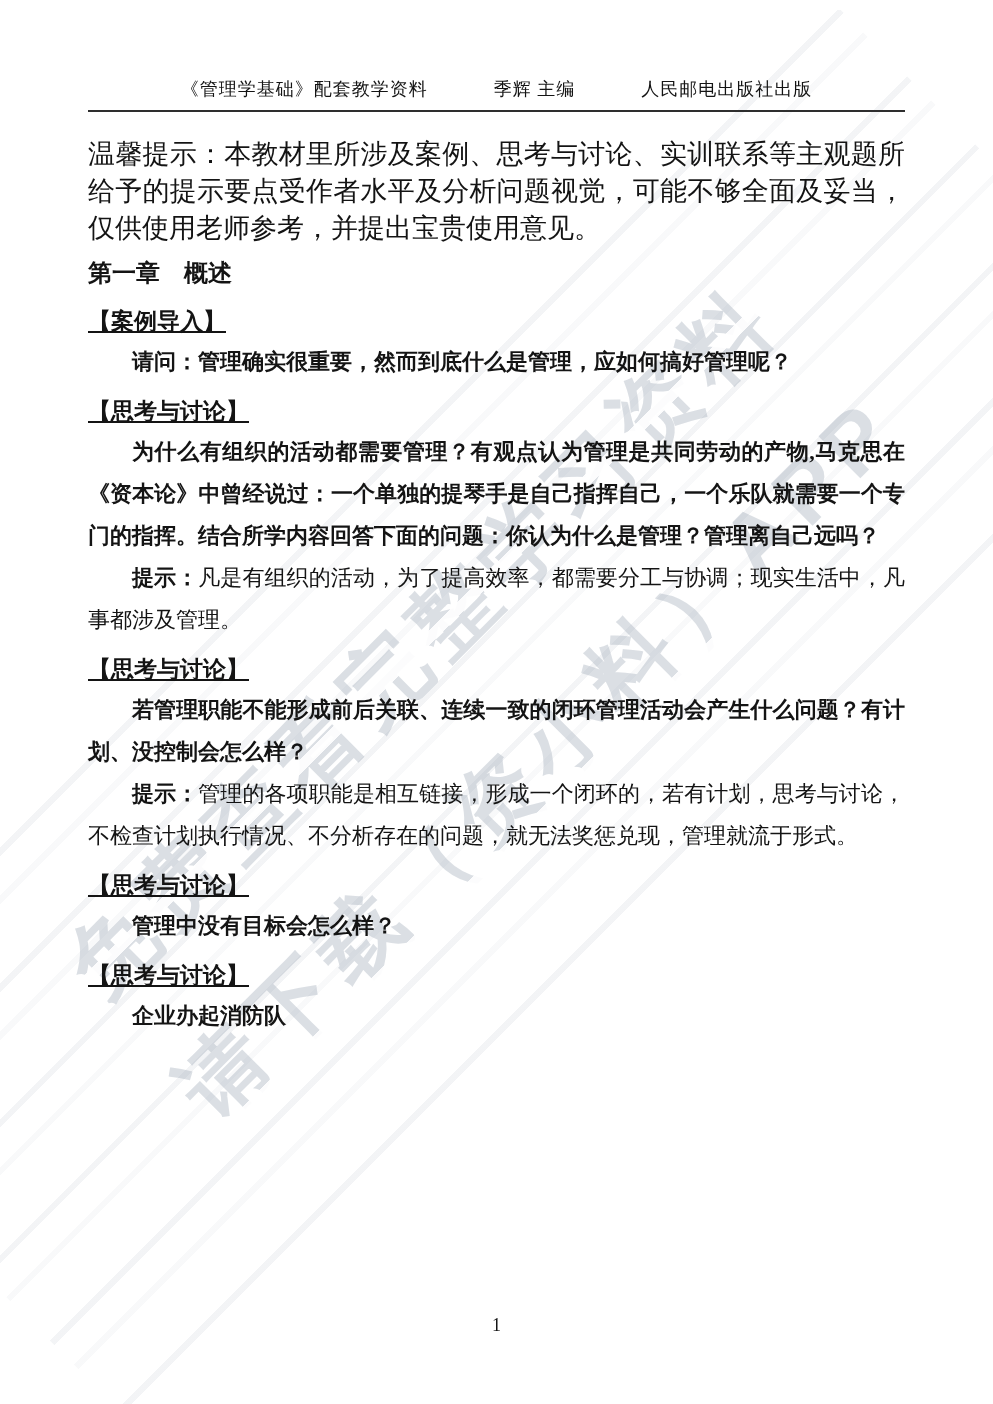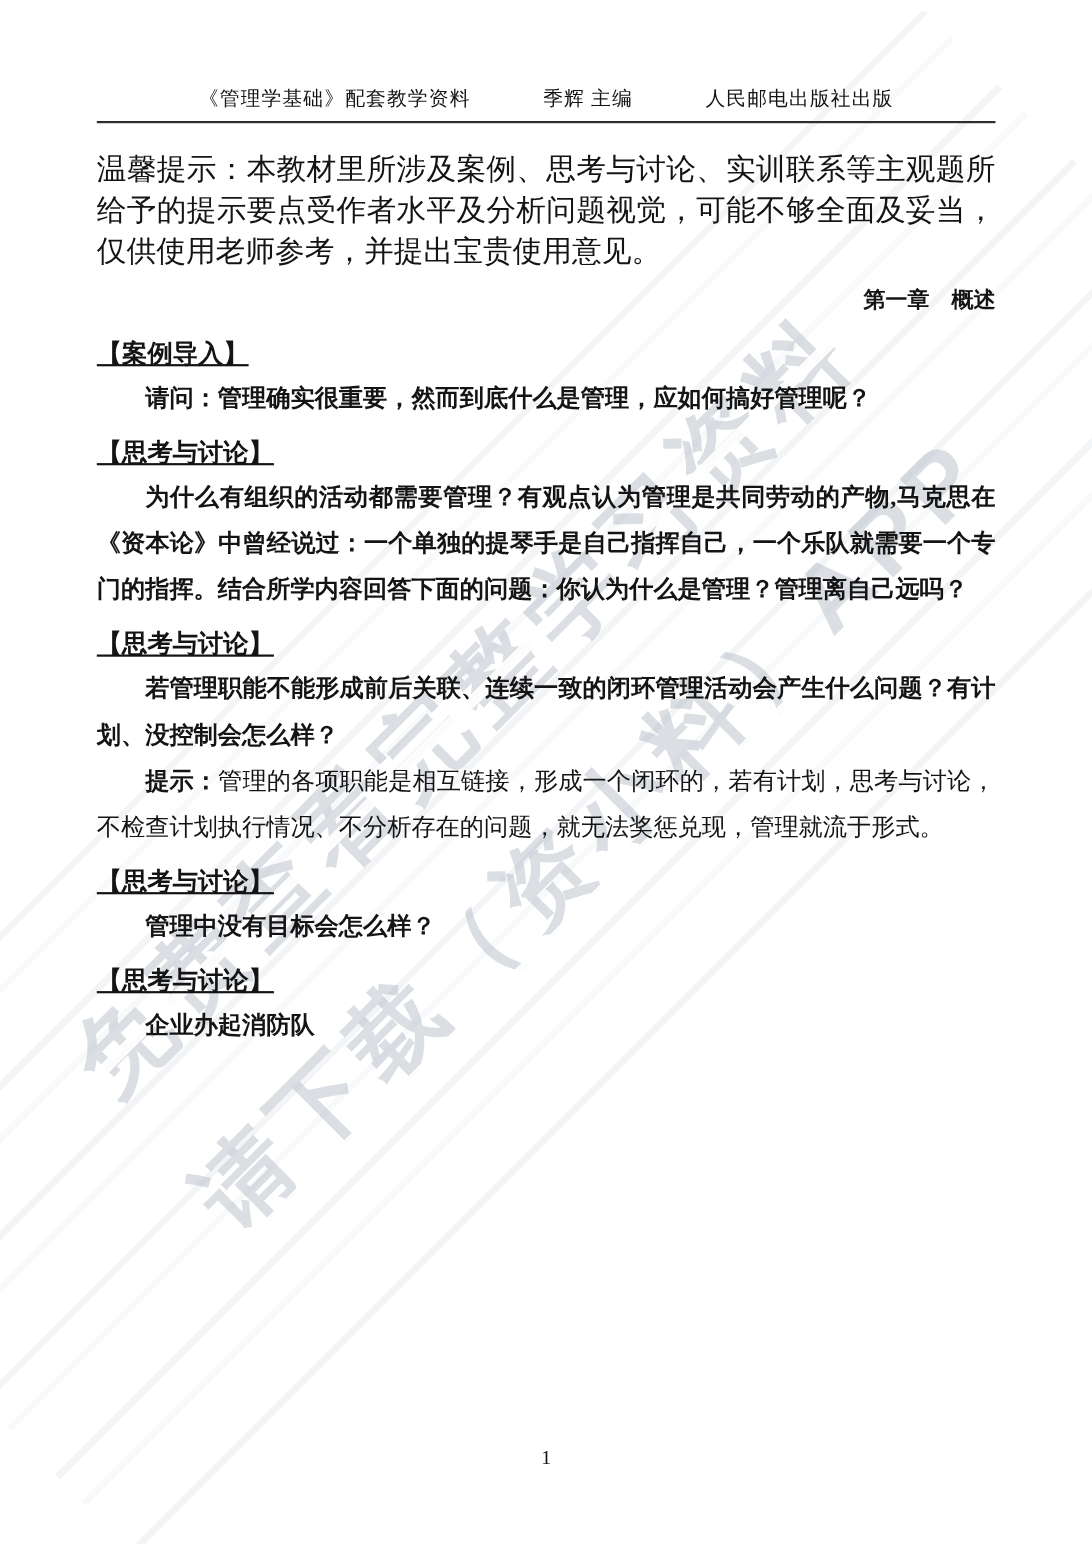--- a/index.html
+++ b/index.html
@@ -66,22 +66,22 @@
     margin:24px 0 0 0;
     font-family:"Liberation Sans","DejaVu Sans",sans-serif;
     font-weight:normal;
     font-size:27px;line-height:37px;
     text-align:justify;
   }
   .chapter-title{
     margin:6px 0 0 0;
     font-family:"Liberation Sans","DejaVu Sans",sans-serif;
     font-weight:bold;
-    font-size:20px;line-height:40px;
-    text-align:right;
+    font-size:24px;line-height:40px;
+    text-align:left;
   }
   .sec-head{
     margin:12px 0 2px 0;
     font-family:"Liberation Sans","DejaVu Sans",sans-serif;
     font-weight:bold;
     font-size:23px;line-height:32px;text-decoration:underline;
   }
   p.q{
     margin:4px 0 0 0;
     font-family:Liberation Serif, serif;
@@ -129,20 +129,21 @@
     <h1 class="chapter-title">第一章　概述</h1>
 
     <section>
       <h2 class="sec-head">【案例导入】</h2>
       <p class="q">请问：管理确实很重要，然而到底什么是管理，应如何搞好管理呢？</p>
     </section>
 
     <section>
       <h2 class="sec-head">【思考与讨论】</h2>
       <p class="q">为什么有组织的活动都需要管理？有观点认为管理是共同劳动的产物,马克思在《资本论》中曾经说过：一个单独的提琴手是自己指挥自己，一个乐队就需要一个专门的指挥。结合所学内容回答下面的问题：你认为什么是管理？管理离自己远吗？</p>
+      <p class="hint"><span class="hint-label">提示：</span><span>凡是有组织的活动，为了提高效率，都需要分工与协调；现实生活中，凡事都涉及管理。</span></p>
     </section>
 
     <section>
       <h2 class="sec-head">【思考与讨论】</h2>
       <p class="q">若管理职能不能形成前后关联、连续一致的闭环管理活动会产生什么问题？有计划、没控制会怎么样？</p>
       <p class="hint"><span class="hint-label">提示：</span><span>管理的各项职能是相互链接，形成一个闭环的，若有计划，思考与讨论，不检查计划执行情况、不分析存在的问题，就无法奖惩兑现，管理就流于形式。</span></p>
     </section>
 
     <section>
       <h2 class="sec-head">【思考与讨论】</h2>

